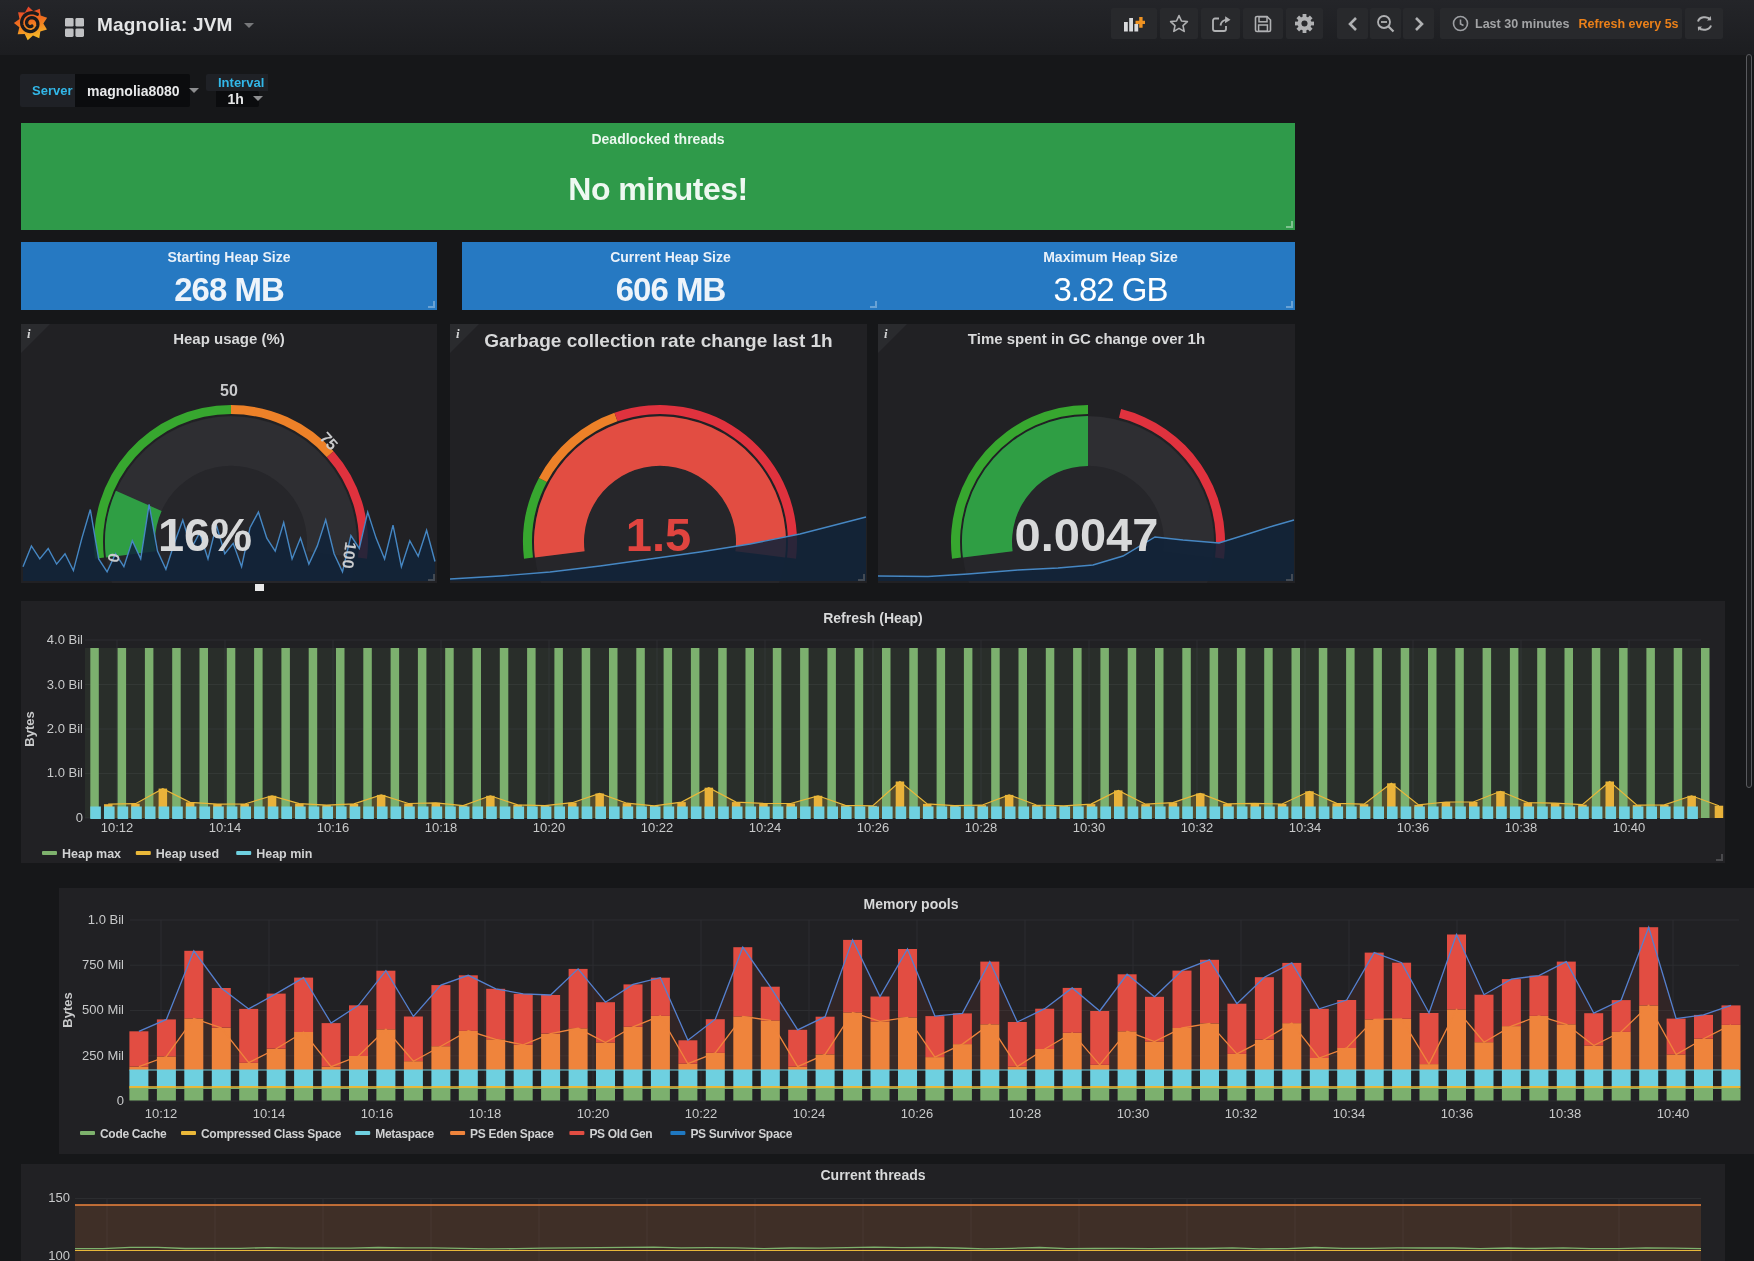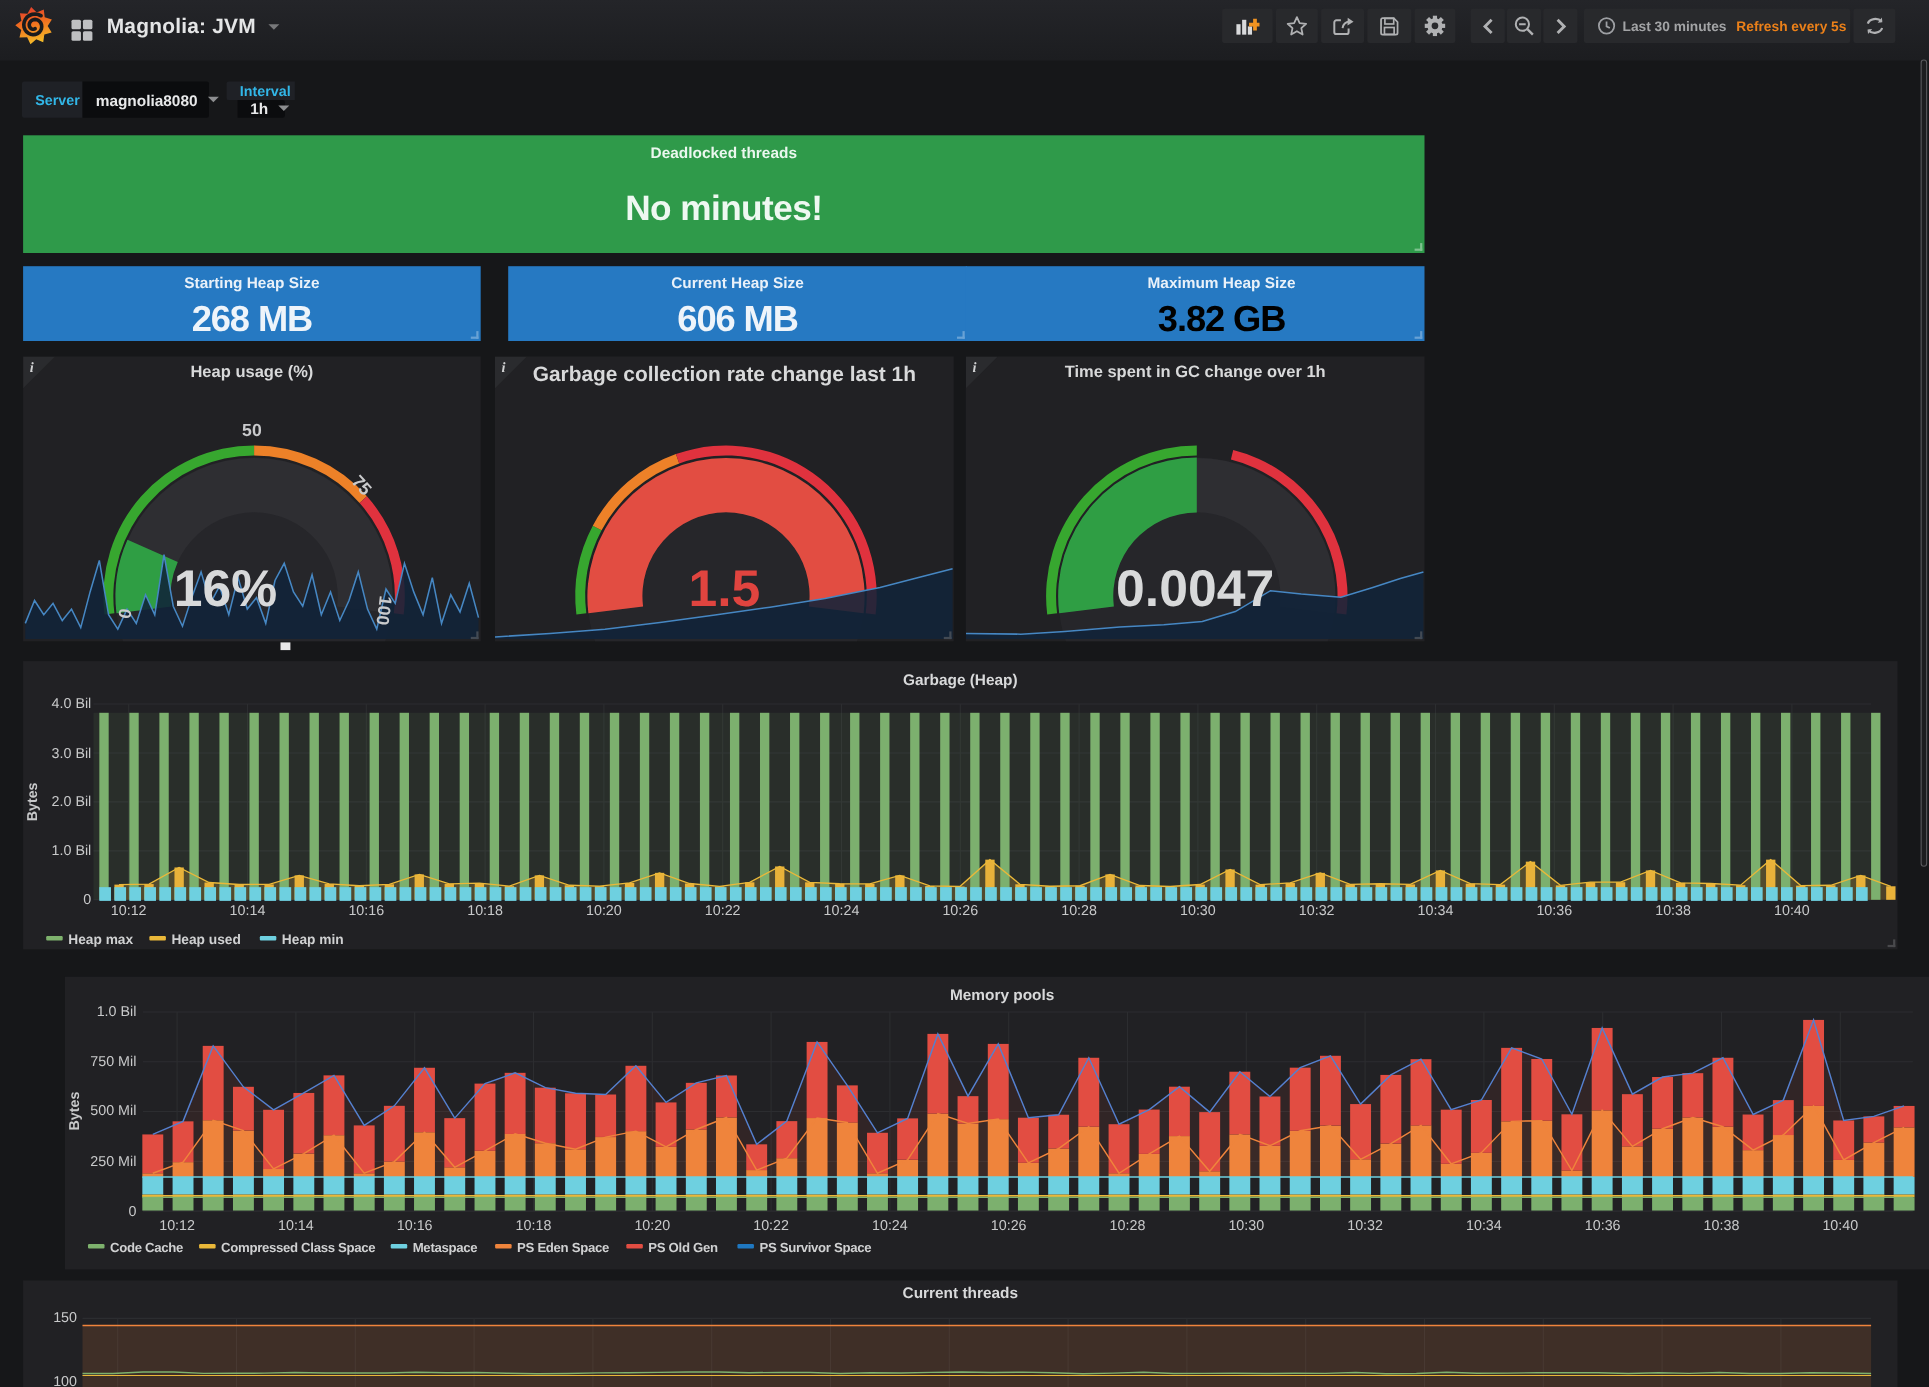--- a/index.html
+++ b/index.html
@@ -134,21 +134,21 @@
   <div style="position:absolute;top:29px;width:100%;text-align:center;font-size:33px;font-weight:700;color:#eef4fa;letter-spacing:-1px;">268 MB</div>
   <div class="rsz" style="border-color:#9ec4e6;"></div>
 </div>
 <div class="panel" style="left:450px;top:242px;width:417px;height:68px;background:#2679c2;margin-left:12px;">
   <div class="ptitle" style="top:7px;color:#e9f1f9;">Current Heap Size</div>
   <div style="position:absolute;top:29px;width:100%;text-align:center;font-size:33px;font-weight:700;color:#eef4fa;letter-spacing:-1px;">606 MB</div>
   <div class="rsz" style="border-color:#9ec4e6;"></div>
 </div>
 <div class="panel" style="left:878px;top:242px;width:417px;height:68px;background:#2679c2;padding-left:24px;">
   <div class="ptitle" style="top:7px;color:#e9f1f9;">Maximum Heap Size</div>
-  <div style="position:absolute;top:29px;width:100%;text-align:center;font-size:33px;font-weight:700;color:#000000;letter-spacing:-1px;">3.82 GB</div>
+  <div style="position:absolute;top:29px;width:100%;text-align:center;font-size:33px;font-weight:400;color:#ffffff;letter-spacing:-1px;">3.82 GB</div>
   <div class="rsz" style="border-color:#9ec4e6;"></div>
 </div>
 
 <div class="panel" style="left:21px;top:324px;width:416px;height:259px;overflow:hidden;">
   <div class="icorner"><svg width="29" height="29">
         <path d="M0 0 L29 0 L0 29 Z" fill="#2a2b2e"></path>
         <text x="6" y="14" font-size="13" font-weight="700" fill="#d2d3d4" font-family="Liberation Serif, serif" font-style="italic">i</text>
       </svg></div>
   <div class="ptitle" style="top:6px;font-size:15px;">Heap usage (%)</div>
   <svg class="abs" style="left:0;top:0;" width="416" height="265">
@@ -209,21 +209,21 @@
   <svg class="abs" style="left:0;top:0;" width="417" height="265">
       <polygon points="0.0,257 0.0,252.0 50.0,252.5 90.0,250.0 140.0,246.0 180.0,244.0 215.0,241.0 245.0,232.0 277.0,213.0 305.0,216.0 341.0,219.0 370.0,210.0 395.0,202.0 416.0,196.0 416.0,257" fill="rgba(17,35,57,0.88)" opacity="1.0"></polygon>
       <polyline points="0.0,252.0 50.0,252.5 90.0,250.0 140.0,246.0 180.0,244.0 215.0,241.0 245.0,232.0 277.0,213.0 305.0,216.0 341.0,219.0 370.0,210.0 395.0,202.0 416.0,196.0" fill="none" stroke="#4687c3" stroke-width="1.4" opacity="1.0"></polyline>
     </svg>
   <div class="gvalue" style="top:183px;">0.0047</div>
   <div class="rsz"></div>
 </div>
 <div class="abs" style="left:255px;top:584px;width:9px;height:7px;background:#e8e8e8;"></div>
 
 <div class="panel" style="left:21px;top:601px;width:1704px;height:262px;">
-  <div class="ptitle" style="top:9px;">Garbage (Heap)</div>
+  <div class="ptitle" style="top:9px;">Refresh (Heap)</div>
   <div class="abs" style="left:0;top:0;"><svg width="1704" height="262" font-family="Liberation Sans, sans-serif">
         <line x1="64" y1="39.0" x2="1680" y2="39.0" stroke="#2c2d30" stroke-width="1"></line>
         <line x1="64" y1="83.5" x2="1680" y2="83.5" stroke="#2c2d30" stroke-width="1"></line>
         <line x1="64" y1="128.0" x2="1680" y2="128.0" stroke="#2c2d30" stroke-width="1"></line>
         <line x1="64" y1="172.5" x2="1680" y2="172.5" stroke="#2c2d30" stroke-width="1"></line>
         <line x1="64" y1="217.0" x2="1680" y2="217.0" stroke="#2c2d30" stroke-width="1"></line>
         <line x1="96" y1="39.0" x2="96" y2="217.0" stroke="#2c2d30" stroke-width="1"></line>
         <text x="96" y="231" text-anchor="middle" font-size="13" fill="#c8c9ca">10:12</text>
         <line x1="204" y1="39.0" x2="204" y2="217.0" stroke="#2c2d30" stroke-width="1"></line>
         <text x="204" y="231" text-anchor="middle" font-size="13" fill="#c8c9ca">10:14</text>

